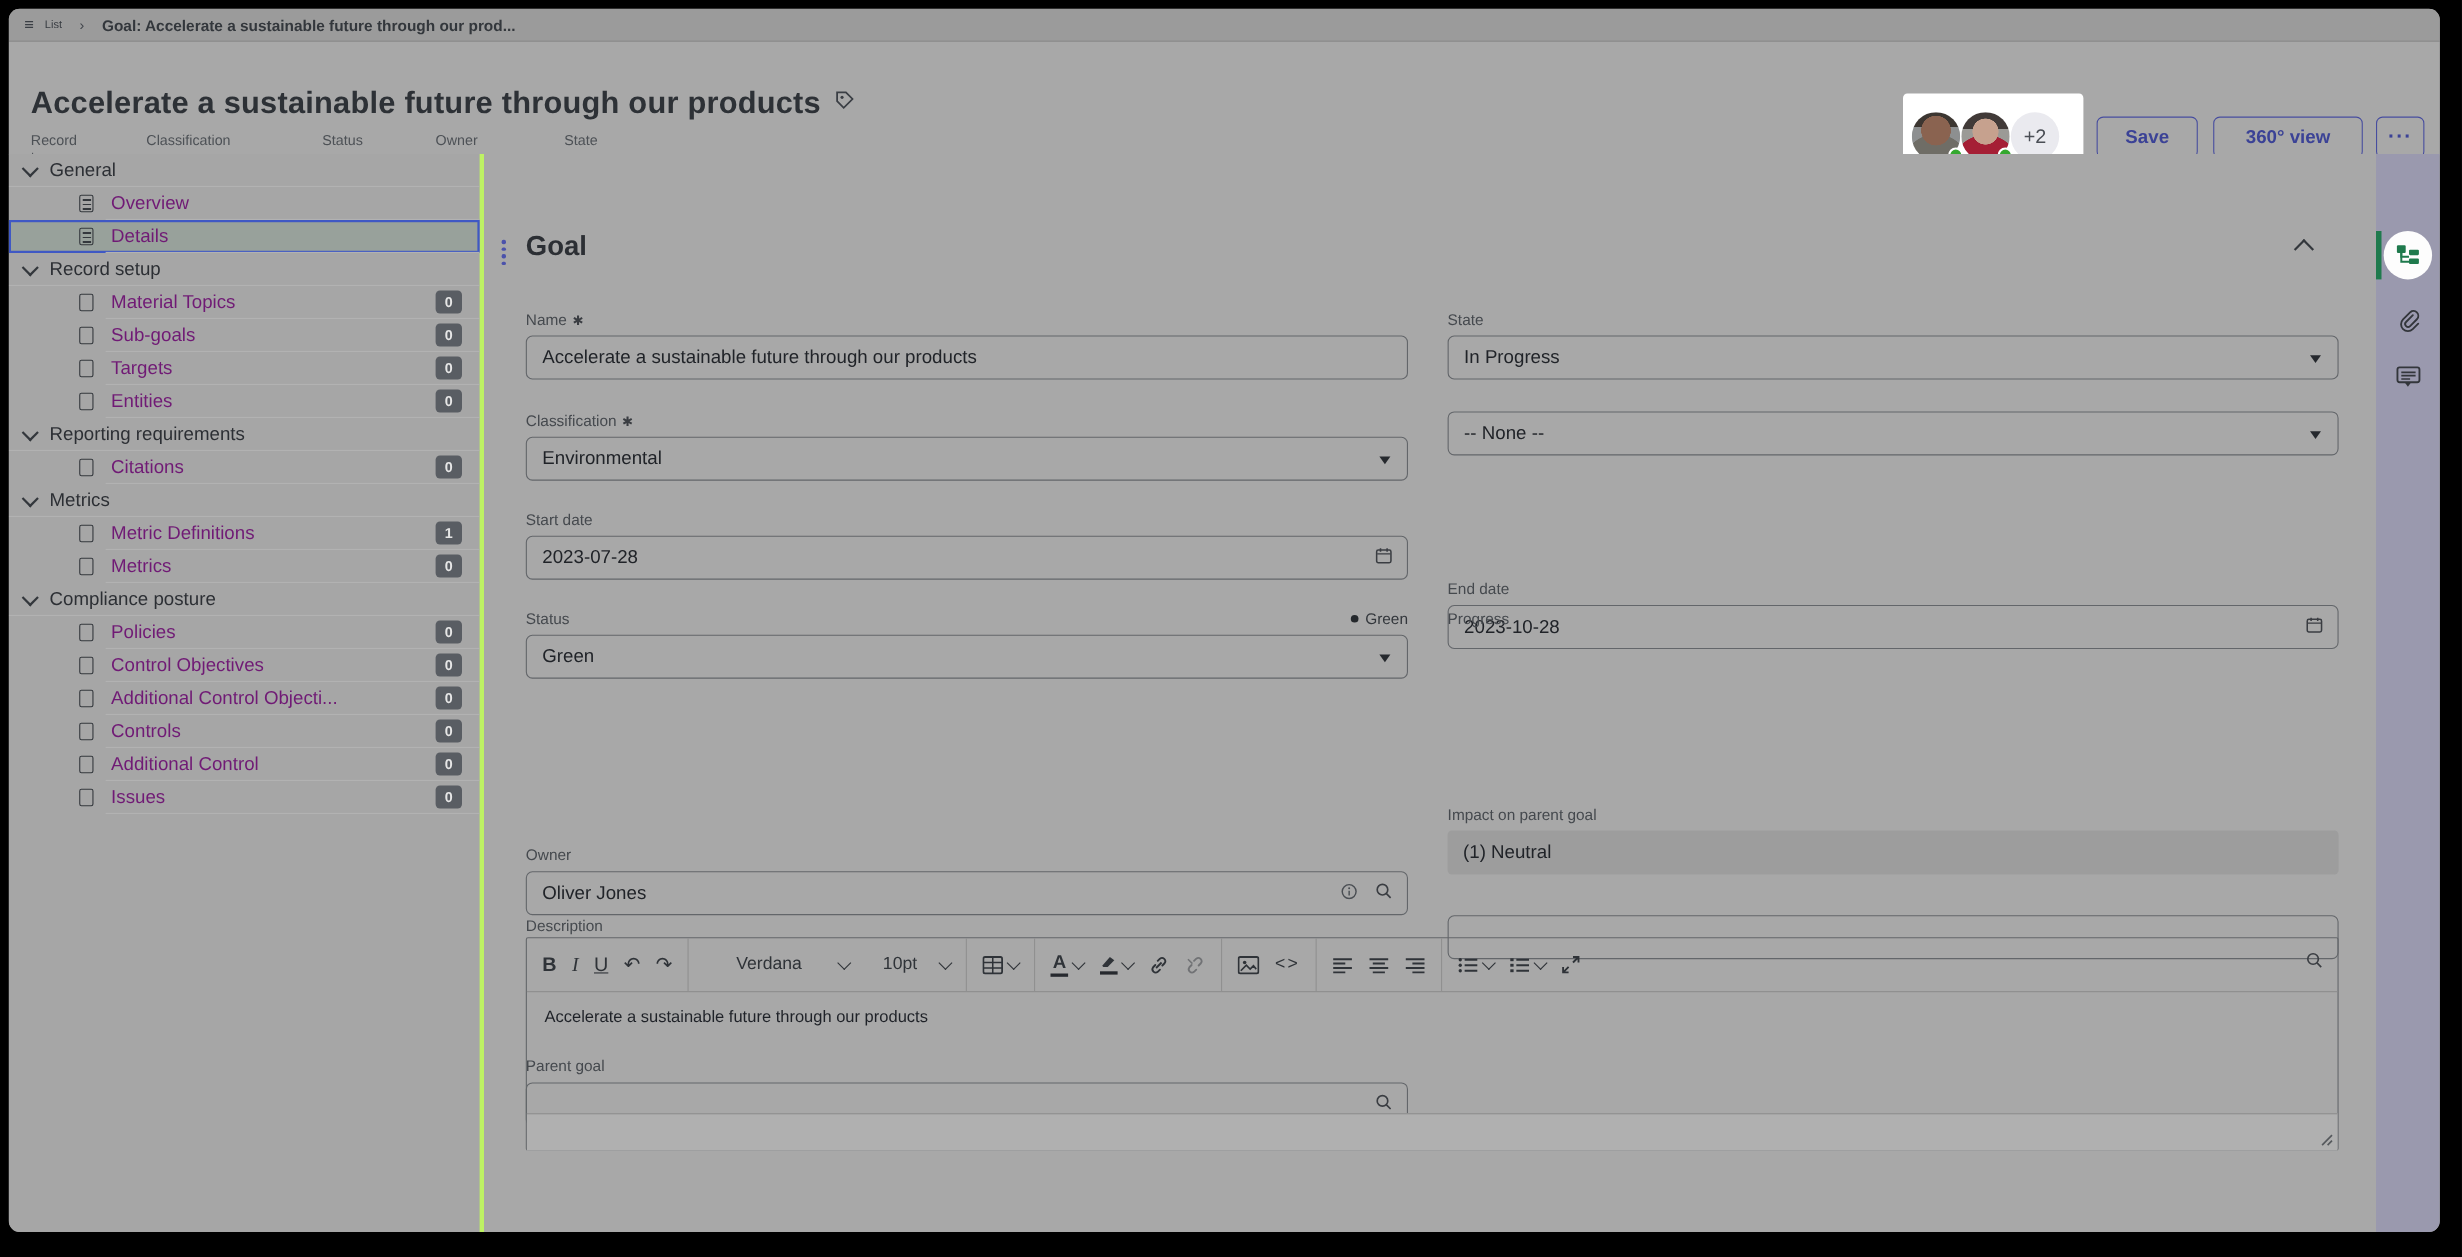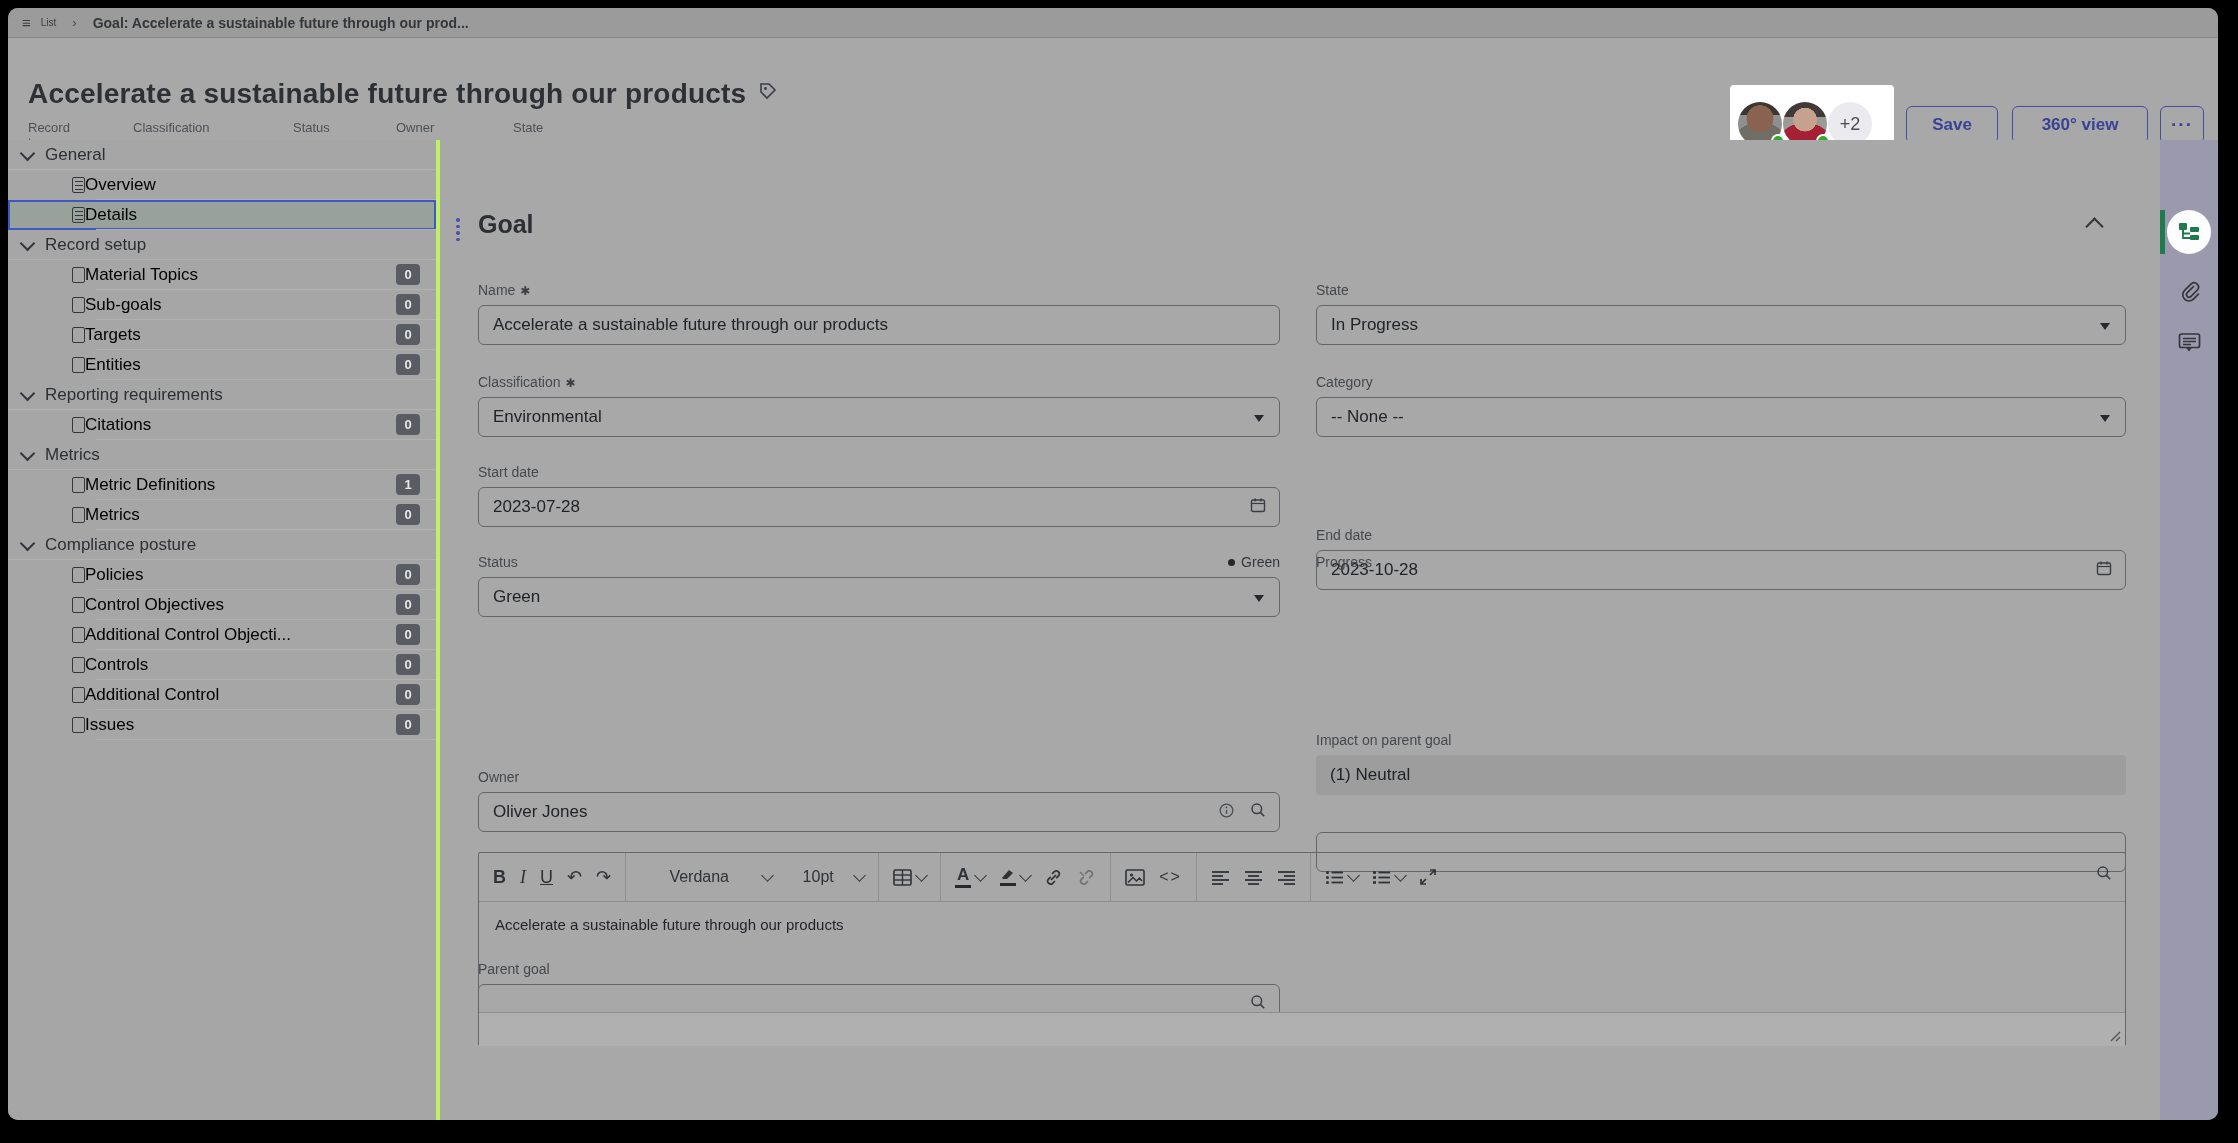--- a/index.html
+++ b/index.html
@@ -53,21 +53,21 @@
   
   .sidebar{position:absolute;left:0;top:132px;width:432px;height:980px;background:#a6a6a6;
            border-right:4px solid #bef264;box-sizing:border-box;}
   .srow{position:relative;height:30px;display:flex;align-items:center;}
   .srow:after{content:"";position:absolute;left:0;right:0;bottom:0;height:1px;background:#b2b2b2;}
   .srow.item:after{left:88px;}
   .srow .chev{margin-left:14px;}
   .grp-label{margin-left:12px;font-size:17px;color:#2c2f34;}
   .doc-ic{margin-left:64px;width:13px;height:16px;border:1.6px solid #34383d;border-radius:2px;position:relative;flex:0 0 auto;box-sizing:border-box;}
   .doc-ic.lines{background:repeating-linear-gradient(180deg,transparent 0 2.5px,#34383d 2.5px 4px);background-clip:content-box;padding:1.5px;}
-  .item-label{font-size:17px;color:#000000;white-space:nowrap;}
+  .item-label{margin-left:16px;font-size:17px;color:#701a75;white-space:nowrap;}
   .badge{position:absolute;right:16px;top:4px;min-width:24px;height:21px;background:#595d63;border-radius:4px;
          color:#e6e6e6;font-size:13px;font-weight:bold;display:flex;align-items:center;justify-content:center;padding:0 4px;box-sizing:border-box;}
   .srow.selected{background:#98a19b;outline:2px solid #3f58c4;outline-offset:-2px;}
   .chevron-down{width:9px;height:9px;border-left:2px solid #33373c;border-bottom:2px solid #33373c;
                 transform:rotate(-45deg);display:inline-block;margin-top:-4px;}
   .chevron-up{width:11px;height:11px;border-left:2.5px solid #33373c;border-bottom:2.5px solid #33373c;
               transform:rotate(135deg);display:inline-block;}
 
   
   .main{position:absolute;left:432px;top:132px;width:1720px;height:980px;background:#a8a8a8;}
@@ -296,23 +296,20 @@
     <div class="field col-l row2">
       <div class="flabel">
           <span><span>Classification</span><span class="req">✱</span></span>
         </div>
       <div class="dd">
           <span>Environmental</span>
           <span class="caret"></span>
         </div>
     </div>
     <div class="field col-r row2">
-      <div class="flabel">
-          <span>Category</span>
-        </div>
       <div class="dd">
           <span>-- None --</span>
           <span class="caret"></span>
         </div>
     </div>
 
     <div class="field col-l row3 iwrap">
       <div class="flabel">
           <span>Start date</span>
         </div>
@@ -401,20 +398,25 @@
           </svg>
         </span>
     </div>
     <div class="field col-r row6">
       <div class="flabel">
           <span>Impact on parent goal</span>
         </div>
       <div class="ro">(1) Neutral</div>
     </div>
 
+    <div class="field col-l row7" style="width:1648px">
+      <div class="flabel">
+          <span>Description</span>
+        </div>
+    </div>
     <div class="editor">
       <div class="ed-toolbar">
         <div class="tb-group">
           <button class="tbtn">
               <span class="glyph b">B</span>
             </button>
           <button class="tbtn">
               <span class="glyph i">I</span>
             </button>
           <button class="tbtn">

